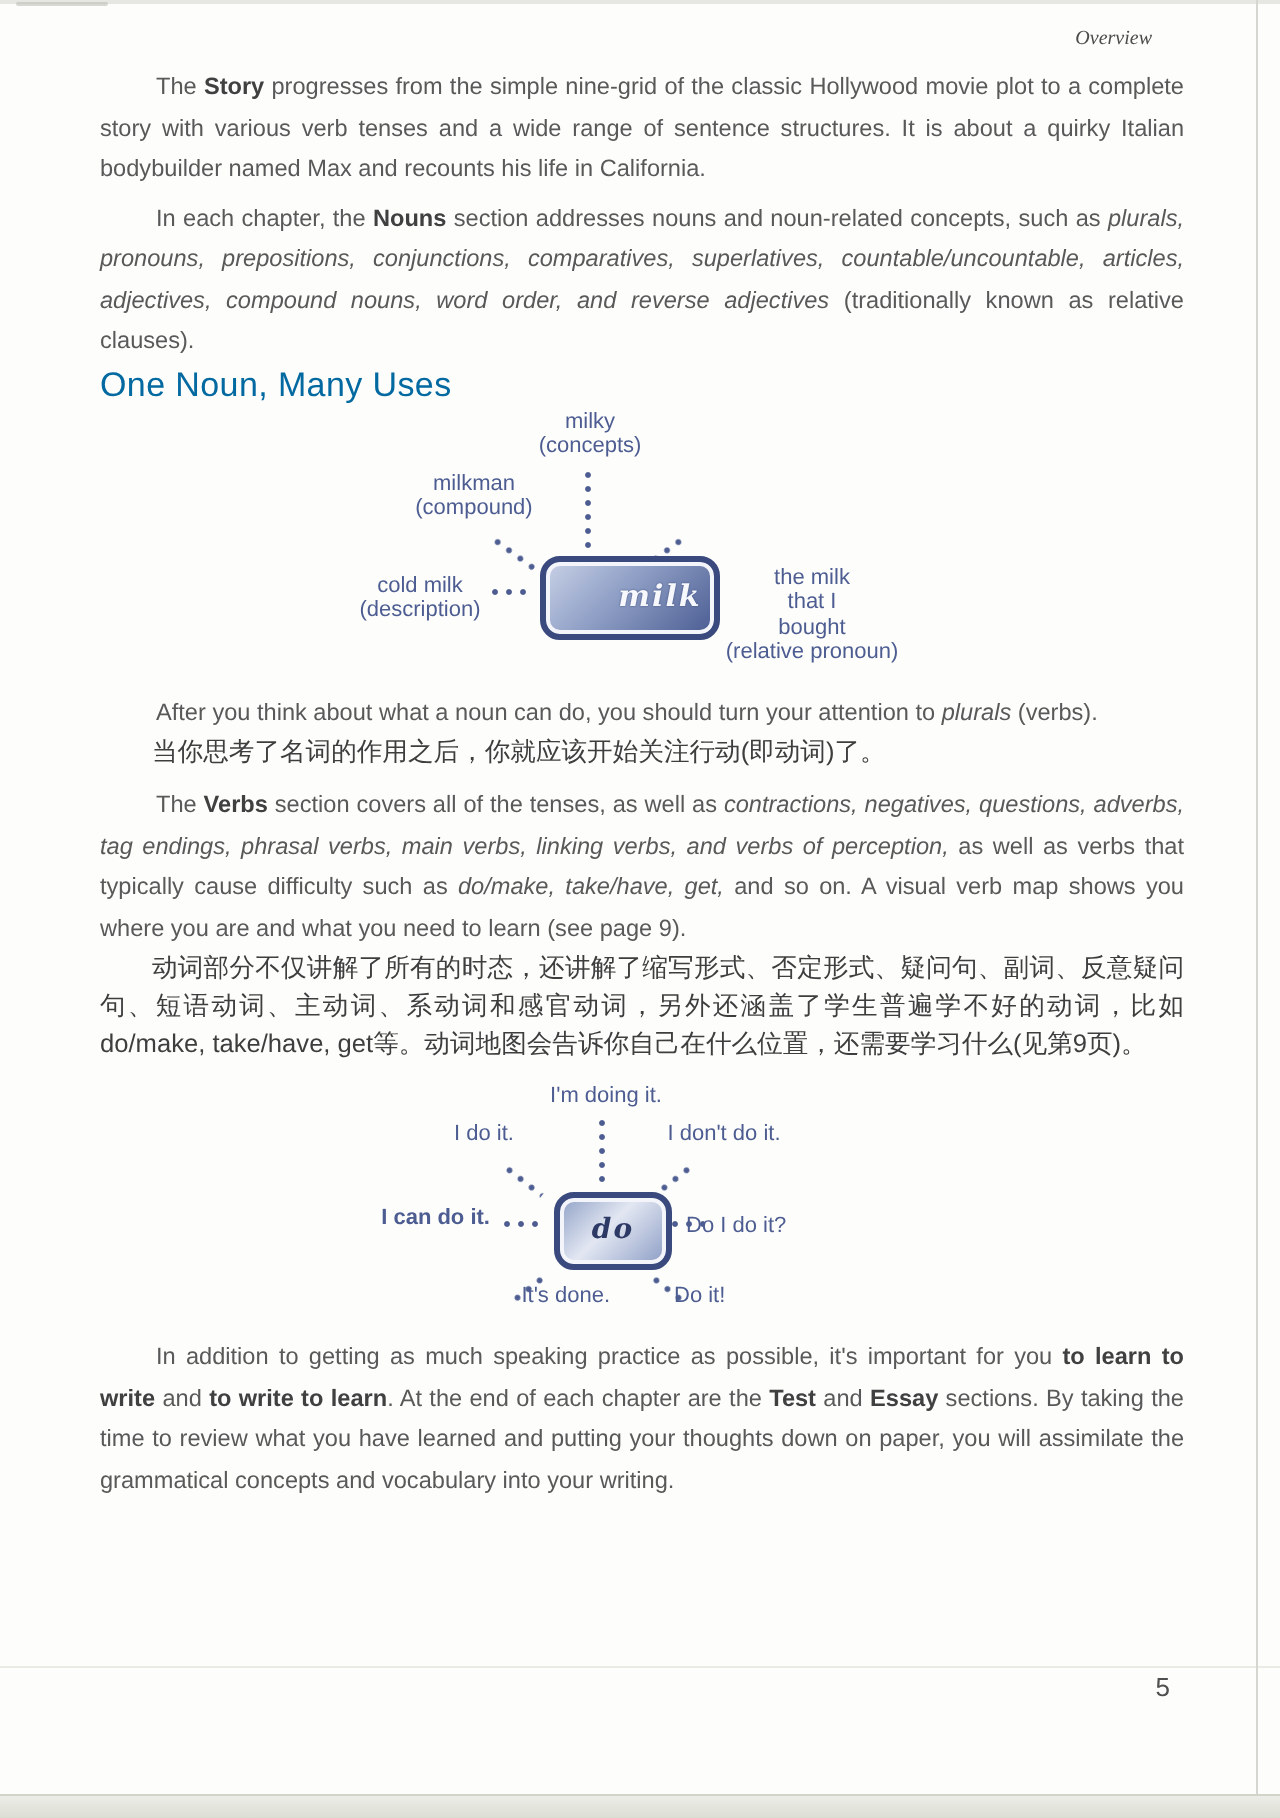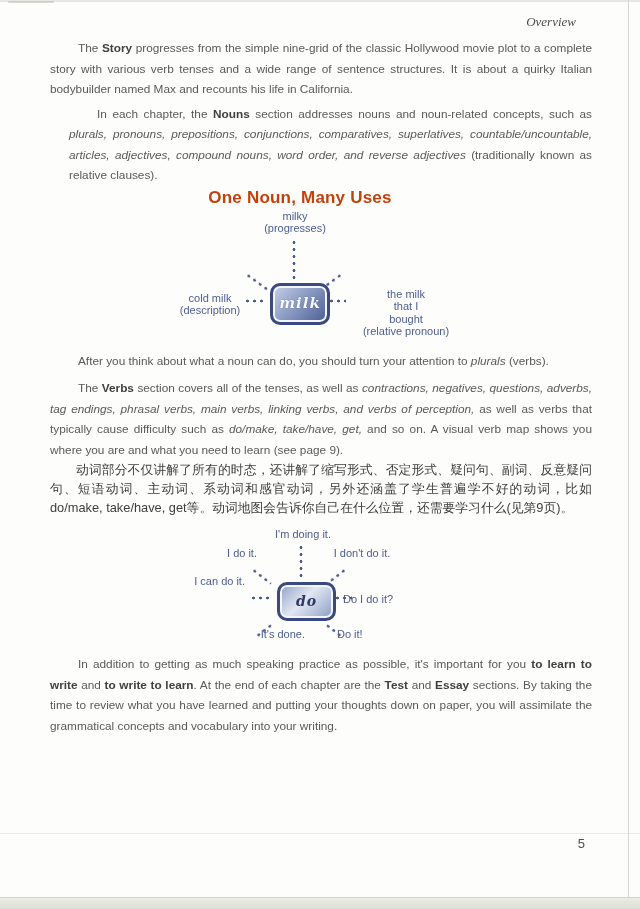--- a/index.html
+++ b/index.html
@@ -16,53 +16,53 @@
     background:linear-gradient(90deg,#fdfdfb 0%,#ececе8 25%,#e0e0db 100%);
     border-left:1px solid #d6d6d0;}
   .edge-bottom{position:absolute;left:0;bottom:0;width:100%;height:11px;
     background:linear-gradient(180deg,#ecede7 0%,#dcded4 100%);
     border-top:1px solid #d2d4ca;}
   .scan-line{position:absolute;left:0;top:833px;width:100%;height:1px;background:rgba(205,205,198,.38);}
 
   .content{position:absolute;left:50px;top:0;width:542px;}
   .header{
     font-family:"Liberation Serif","DejaVu Serif",serif;font-style:italic;
-    font-size:13px;color:#4c4c4c;text-align:right;padding:14px 16px 0 0;
+    font-size:10px;color:#4c4c4c;text-align:right;padding:14px 16px 0 0;
   }
   p{margin:0;text-align:justify;}
   p.en{font-size:11.8px;line-height:20.5px;color:#595959;text-indent:28px;}
   p.cn{font-size:12.8px;line-height:19px;color:#3e3e3e;text-indent:26px;}
   p .b{font-weight:bold;color:#404040;}
   p .i{font-style:italic;}
   .first-para{margin-top:8px;}
-  .gap-sm{margin-top:4px;margin-left:19px;}
+  .gap-sm{margin-top:4px;}
   .gap-md{margin-top:7px;}
 
   .figure{width:500px;margin-top:2px;}
   .fig-title{
-    text-align:center;font-size:17px;font-weight:bold;color:#c2410c;
+    font-size:17px;font-weight:normal;color:#0369a1;
     letter-spacing:.2px;line-height:20px;
   }
   .diagram{position:relative;color:#4d5d92;font-size:11px;line-height:12.5px;margin-top:2px;}
   .d1{height:134px;}
   .d2{height:124px;}
   .dlabel{position:absolute;white-space:pre-line;text-align:center;}
   .dlabel.ar{text-align:right;}
   .dlabel.al{text-align:left;}
 
   .wordbox{
     position:absolute;border:3px solid #3b4a7e;border-radius:10px;
     box-shadow:inset 0 0 0 2px #f4f5fa;
     display:flex;align-items:center;justify-content:center;
   }
   .wordbox .script{
     font-family:"DejaVu Serif","Liberation Serif",serif;
     font-style:italic;font-weight:bold;letter-spacing:1px;
   }
-  .box-milk{background:linear-gradient(135deg,#c9d1e6 0%,#93a3c8 40%,#4a5c92 100%);}
+  .box-milk{background:linear-gradient(135deg,#c9d1e6 0%,#93a3c8 40%,#4a5c92 100%);padding-left:30px;}
   .box-milk .script{font-size:15px;color:#f7f8fc;text-shadow:0 0 1px #3b4a7e;}
   .box-do{background:linear-gradient(135deg,#8fa0c6 0%,#e2e7f2 45%,#8b9cc4 100%);}
   .box-do .script{font-size:14px;color:#2e3a66;}
 
   .dots-h{position:absolute;height:4px;
     background-image:radial-gradient(circle,#4d5d92 1.2px,transparent 1.7px);
     background-size:7px 4px;background-position:0 50%;background-repeat:repeat-x;}
   .dots-v{position:absolute;width:4px;
     background-image:radial-gradient(circle,#4d5d92 1.2px,transparent 1.7px);
     background-size:4px 7px;background-position:50% 0;background-repeat:repeat-y;}
@@ -82,51 +82,54 @@
     <div class="header">Overview</div>
 
     <p class="en first-para"><span>The </span><span class="b">Story</span><span> progresses from the simple nine-grid of the classic Hollywood movie plot to a complete story with various verb tenses and a wide range of sentence structures. It is about a quirky Italian bodybuilder named Max and recounts his life in California.</span></p>
 
     <p class="en gap-sm"><span>In each chapter, the </span><span class="b">Nouns</span><span> section addresses nouns and noun-related concepts, such as </span><span class="i">plurals, pronouns, prepositions, conjunctions, comparatives, superlatives, countable/uncountable, articles, adjectives, compound nouns, word order, and reverse adjectives</span><span> (traditionally known as relative clauses).</span></p>
 
     <div class="figure">
       <div class="fig-title">One Noun, Many Uses</div>
       <div class="diagram d1">
         <div class="dlabel" style="left:195px;top:0;width:100px;">milky
-(progresses)</div>
+(concepts)</div>
+        <div class="dlabel" style="left:137px;top:31px;width:100px;">milkman
+(compound)</div>
         <div class="dlabel" style="left:296px;top:78px;width:120px;">the milk
 that I
 bought
 (relative pronoun)</div>
         <div class="dlabel" style="left:100px;top:82px;width:120px;">cold milk
 (description)</div>
 
         <div class="dots-v" style="left:242px;top:29px;height:41px;"></div>
         <div class="dots-h diag" style="left:196px;top:62px;width:26px;transform:rotate(36deg);"></div>
         <div class="dots-h diag" style="left:292px;top:62px;width:26px;transform:rotate(144deg);"></div>
         <div class="dots-h" style="left:194px;top:89px;width:22px;"></div>
         <div class="dots-h" style="left:278px;top:89px;width:18px;"></div>
 
         <div class="wordbox box-milk" style="left:220px;top:73px;width:54px;height:36px;">
           <span class="script">milk</span>
         </div>
       </div>
     </div>
 
     <p class="en gap-md"><span>After you think about what a noun can do, you should turn your attention to </span><span class="i">plurals</span><span> (verbs).</span></p>
+    <p class="cn">当你思考了名词的作用之后，你就应该开始关注行动(即动词)了。</p>
 
     <p class="en gap-md"><span>The </span><span class="b">Verbs</span><span> section covers all of the tenses, as well as </span><span class="i">contractions, negatives, questions, adverbs, tag endings, phrasal verbs, main verbs, linking verbs, and verbs of perception,</span><span> as well as verbs that typically cause difficulty such as </span><span class="i">do/make, take/have, get,</span><span> and so on. A visual verb map shows you where you are and what you need to learn (see page 9).</span></p>
     <p class="cn">动词部分不仅讲解了所有的时态，还讲解了缩写形式、否定形式、疑问句、副词、反意疑问句、短语动词、主动词、系动词和感官动词，另外还涵盖了学生普遍学不好的动词，比如 do/make, take/have, get等。动词地图会告诉你自己在什么位置，还需要学习什么(见第9页)。</p>
 
     <div class="figure" style="margin-top:6px;">
       <div class="diagram d2">
         <div class="dlabel" style="left:203px;top:5px;width:100px;">I'm doing it.</div>
         <div class="dlabel" style="left:142px;top:24px;width:100px;">I do it.</div>
         <div class="dlabel" style="left:262px;top:24px;width:100px;">I don't do it.</div>
-        <div class="dlabel ar" style="left:95px;top:52px;width:100px;">I can do it.</div>
+        <div class="dlabel ar" style="left:95px;top:66px;width:100px;font-weight:bold;">I can do it.</div>
         <div class="dlabel al" style="left:293px;top:70px;width:110px;">Do I do it?</div>
         <div class="dlabel ar" style="left:145px;top:105px;width:110px;">It's done.</div>
         <div class="dlabel al" style="left:287px;top:105px;width:80px;">Do it!</div>
 
         <div class="dots-v" style="left:249px;top:21px;height:36px;"></div>
         <div class="dots-h diag" style="left:202px;top:44px;width:24px;transform:rotate(38deg);"></div>
         <div class="dots-h diag" style="left:296px;top:44px;width:24px;transform:rotate(142deg);"></div>
         <div class="dots-h" style="left:200px;top:73px;width:20px;"></div>
         <div class="dots-h" style="left:284px;top:73px;width:18px;"></div>
         <div class="dots-h diag" style="left:206px;top:112px;width:22px;transform:rotate(-38deg);"></div>

